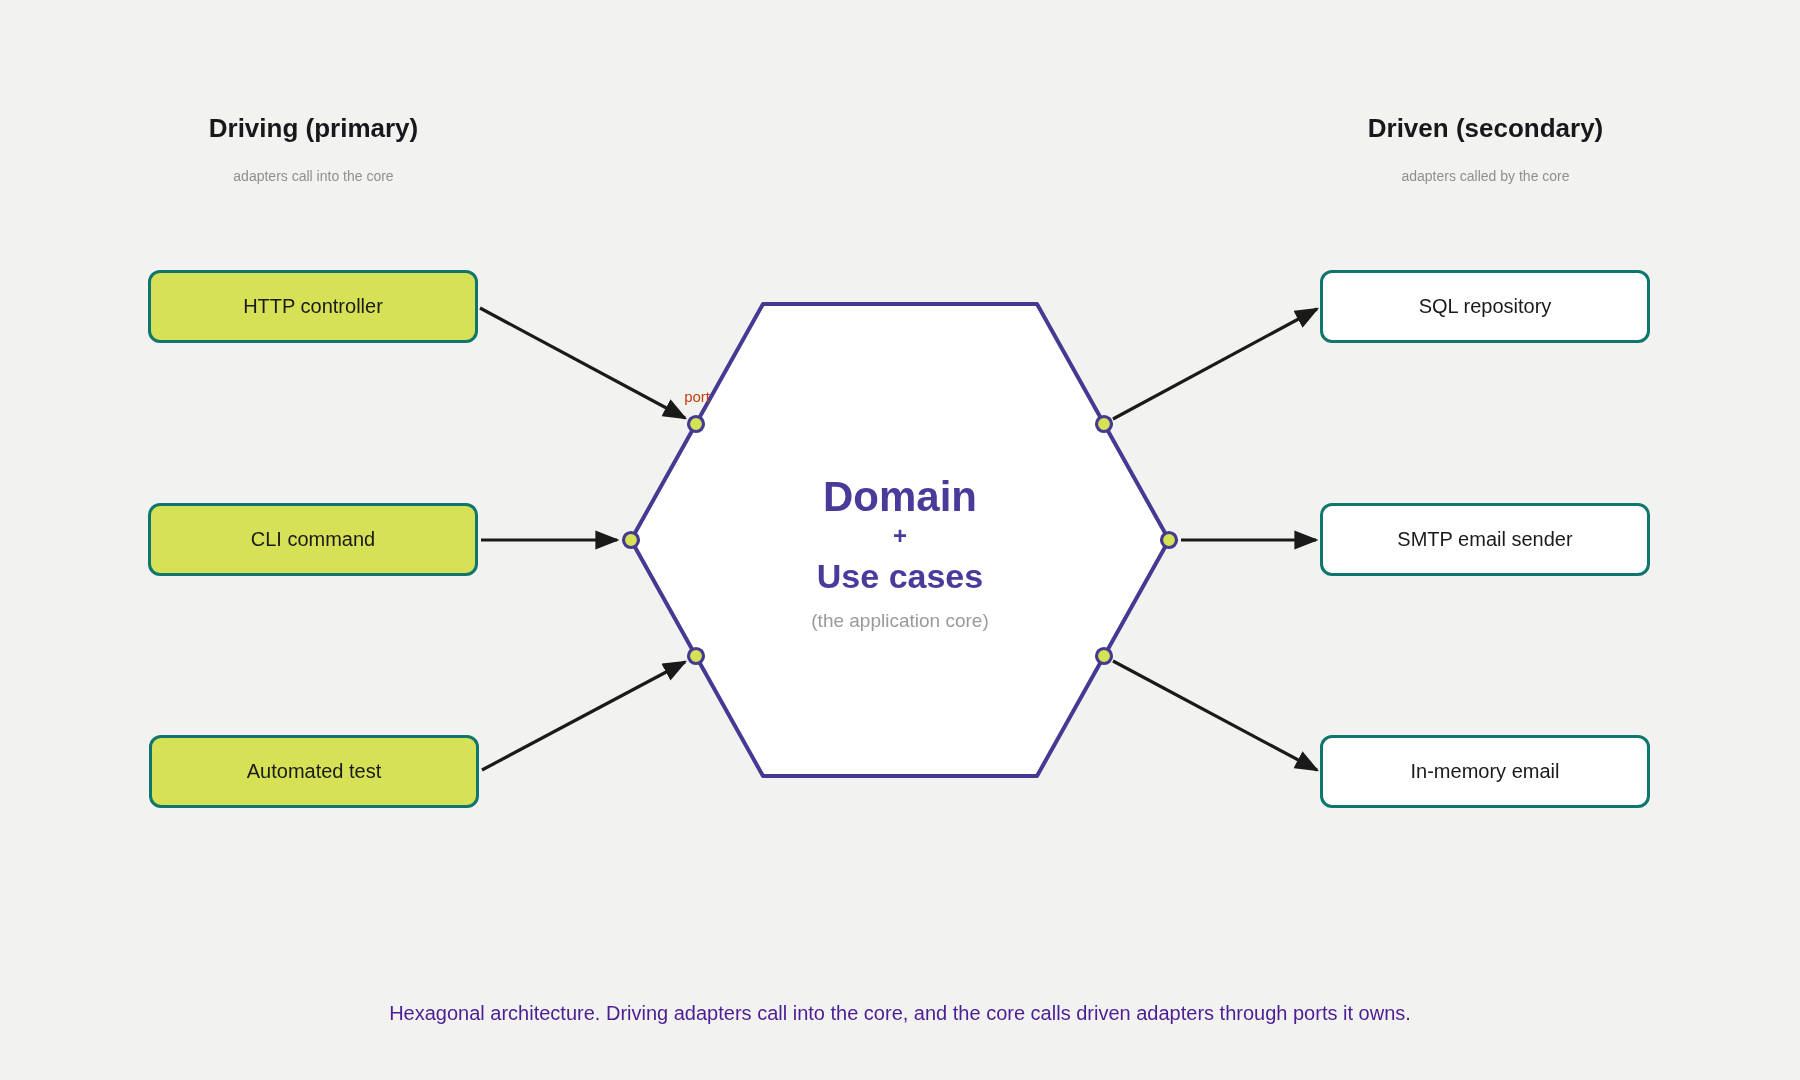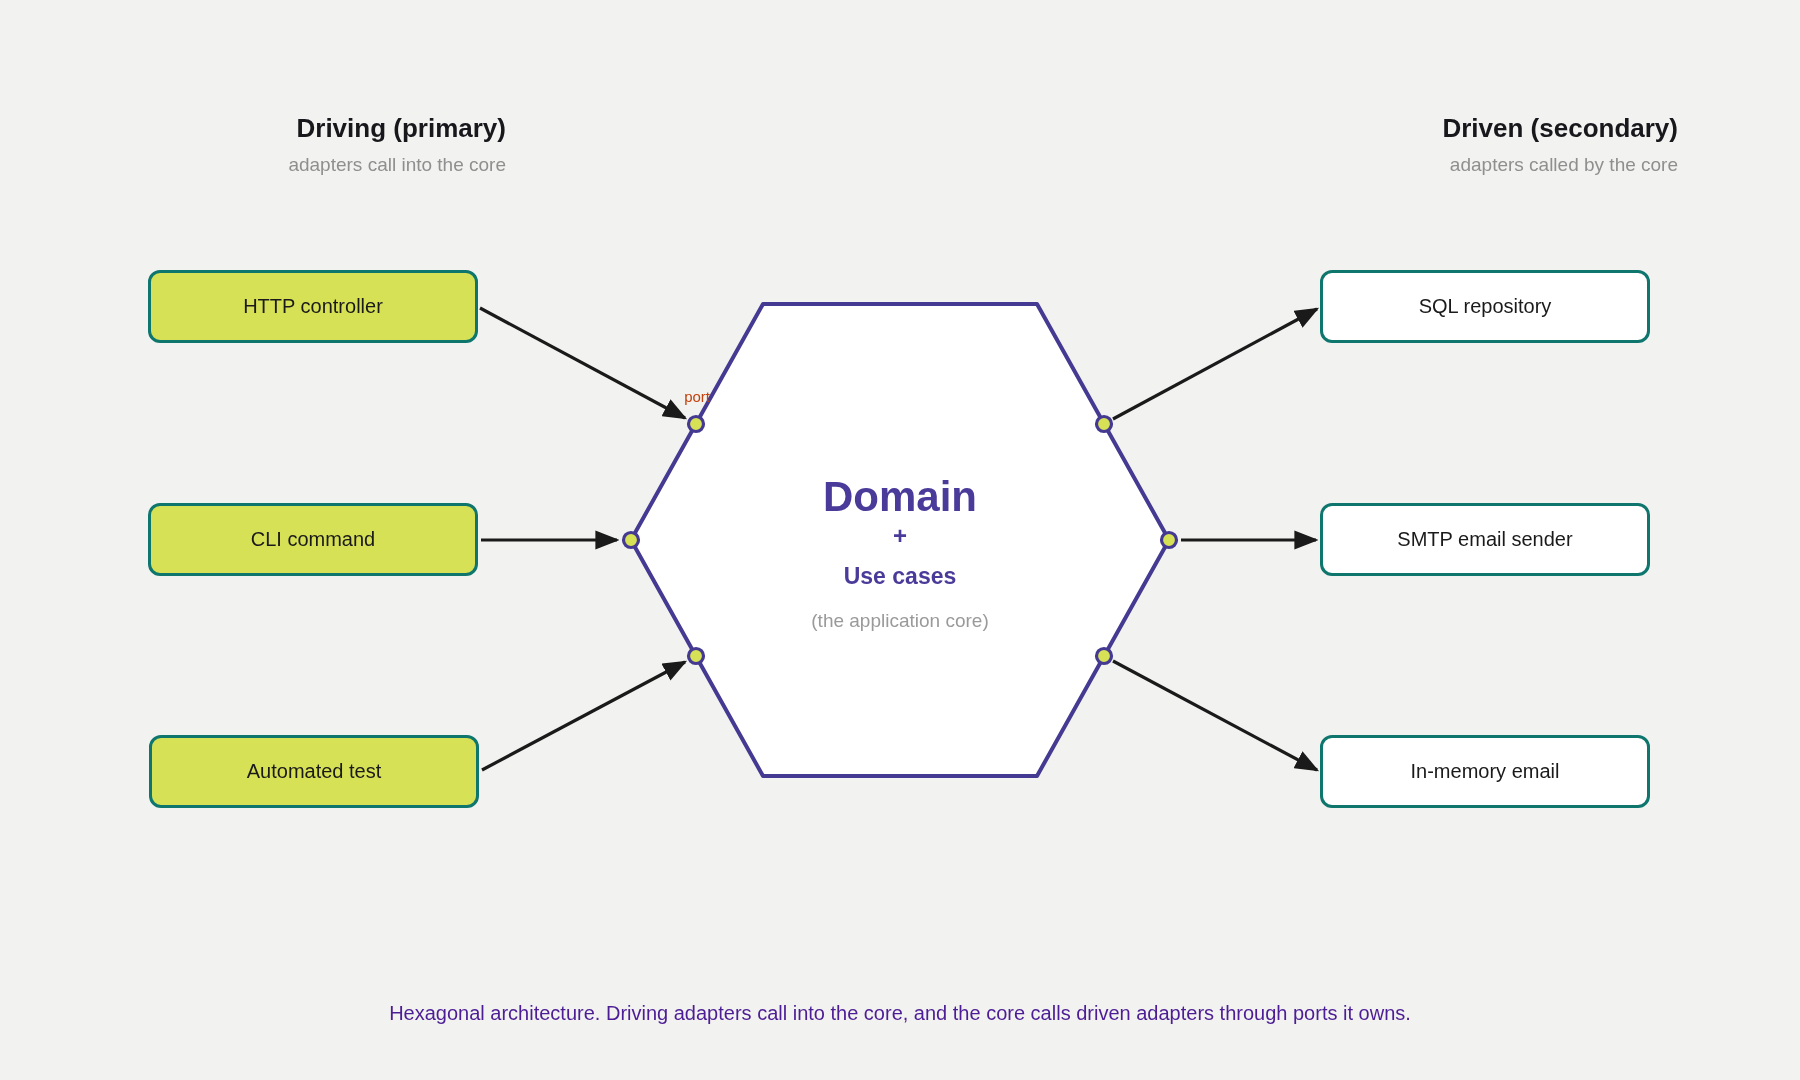--- a/index.html
+++ b/index.html
@@ -15,31 +15,31 @@
     background: #f2f2f0;
     overflow: hidden;
   }
   .svg-layer {
     position: absolute;
     left: 0; top: 0;
     width: 1800px; height: 1080px;
   }
   .col-heading {
     position: absolute;
-    text-align: right;
+    text-align: center;
   }
   .col-heading .title {
     font-size: 26px;
     font-weight: bold;
     color: #17171c;
     line-height: 32px;
   }
   .col-heading .subtitle {
-    margin-top: 9px;
-    font-size: 19px;
+    margin-top: 20px;
+    font-size: 14px;
     color: #8f8f8f;
     line-height: 24px;
   }
   .adapter-box {
     position: absolute;
     width: 330px;
     height: 73px;
     box-sizing: border-box;
     border: 3px solid #0f766e;
     border-radius: 12px;
@@ -63,21 +63,21 @@
     font-size: 42px;
     font-weight: bold;
     line-height: 42px;
   }
   .core-text .core-plus {
     font-size: 24px;
     font-weight: bold;
     line-height: 36px;
   }
   .core-text .core-title2 {
-    font-size: 23px;
+    font-size: 34px;
     font-weight: bold;
     line-height: 44px;
   }
   .core-text .core-note {
     margin-top: 12px;
     font-size: 19px;
     font-weight: normal;
     color: #9a9a9a;
   }
   .port-label {

